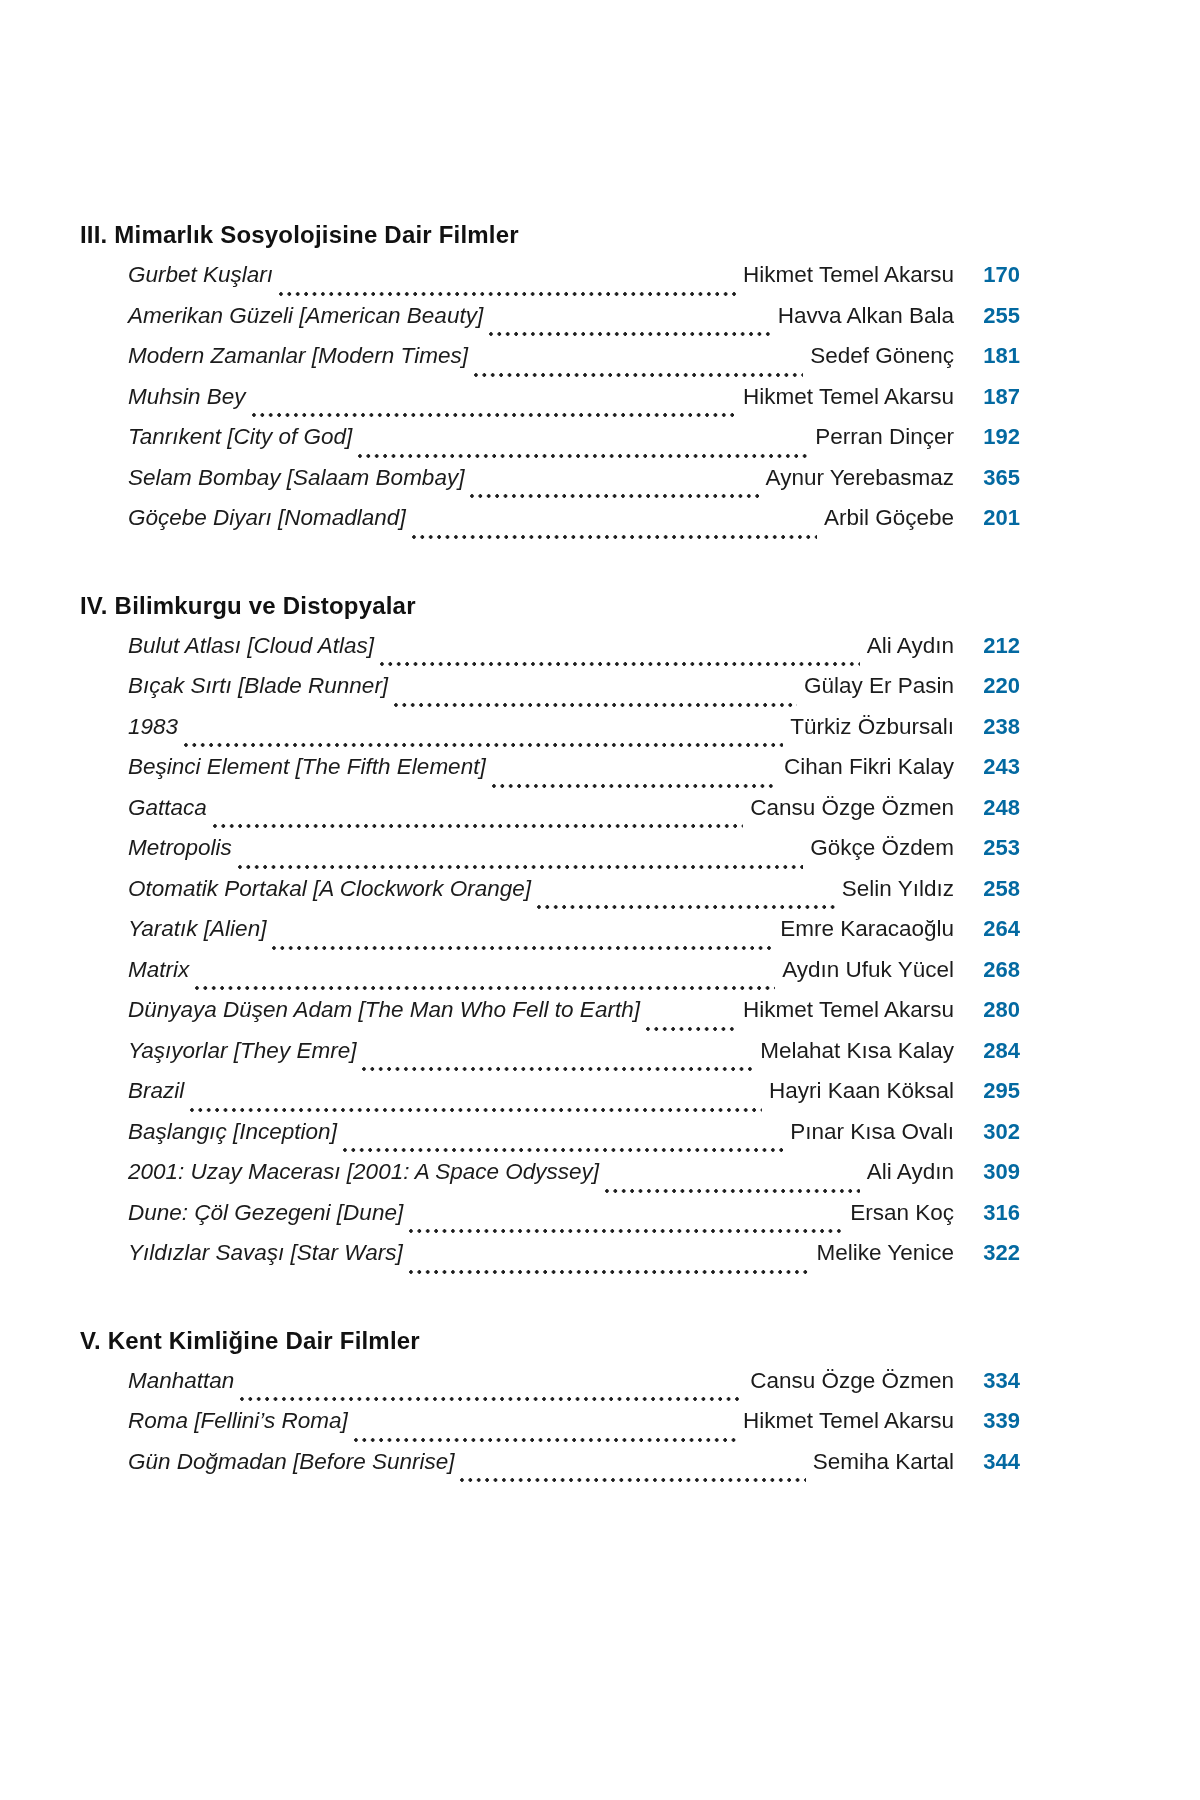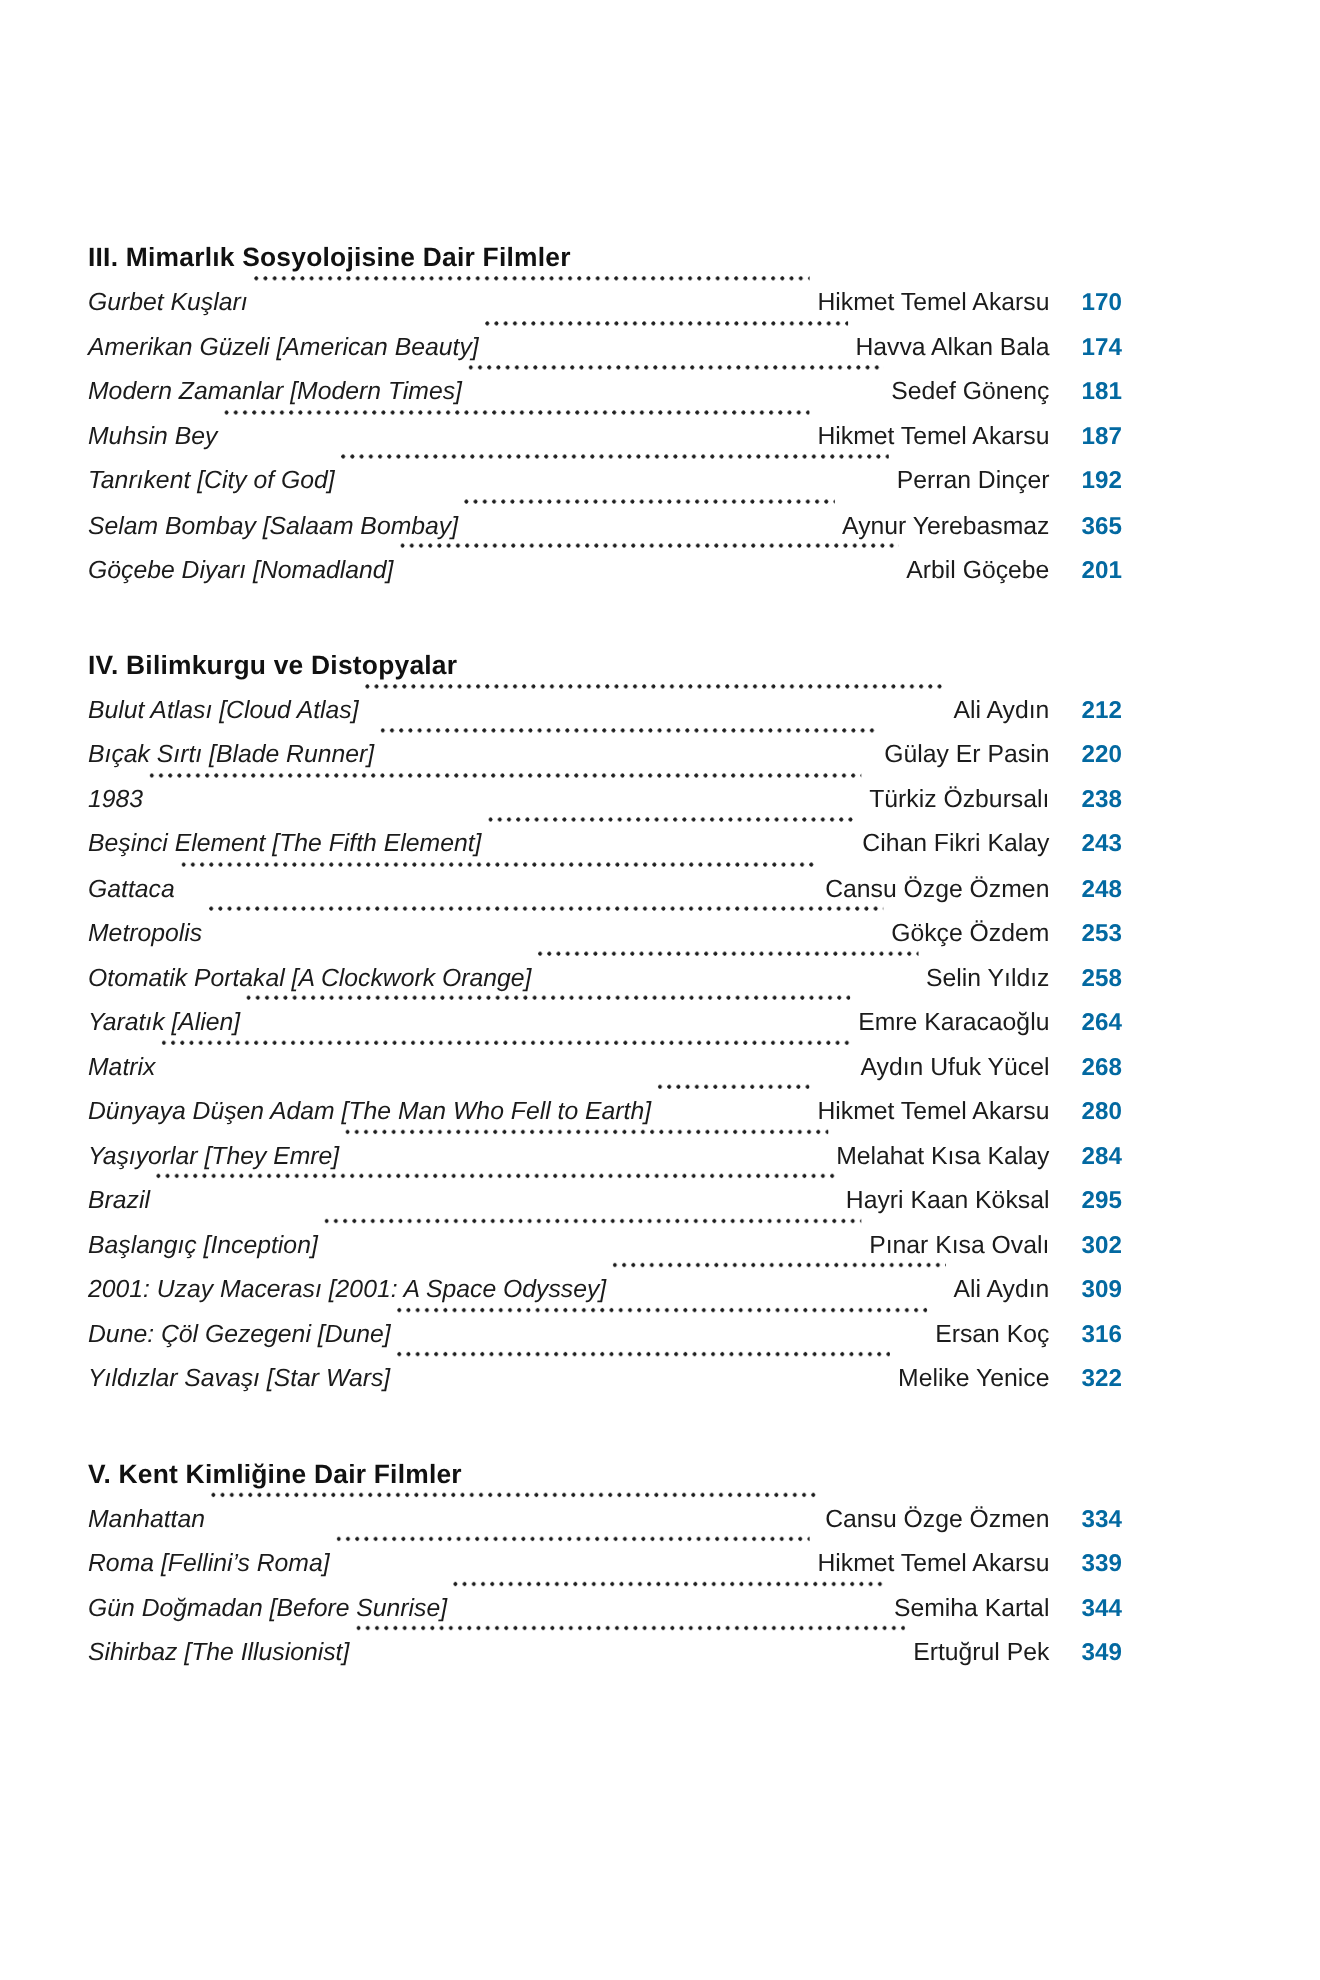--- a/index.html
+++ b/index.html
@@ -24,24 +24,25 @@
   .section + .section { margin-top: 46px; }
   .section-heading {
     font-size: 24px;
     line-height: 41px;
     font-weight: bold;
     color: #111;
     letter-spacing: 0.2px;
   }
   .row {
     display: flex;
-    align-items: flex-start;
+    align-items: flex-end;
     line-height: 40.5px;
     font-size: 22.5px;
     white-space: nowrap;
+    margin-left: 48px;
   }
   .title {
     flex: 0 0 auto;
     font-style: italic;
     padding-right: 2px;
   }
   .dots {
     flex: 1 1 auto;
     min-width: 14px;
     position: relative;
@@ -83,21 +84,21 @@
     <span class="title">Gurbet Kuşları</span>
     <span class="dots"></span>
     <span class="author">Hikmet Temel Akarsu</span>
     <span class="pageno">170</span>
   </div>
 
   <div class="row">
     <span class="title">Amerikan Güzeli [American Beauty]</span>
     <span class="dots"></span>
     <span class="author">Havva Alkan Bala</span>
-    <span class="pageno">174</span>
+    <span class="pageno">255</span>
   </div>
 
   <div class="row">
     <span class="title">Modern Zamanlar [Modern Times]</span>
     <span class="dots"></span>
     <span class="author">Sedef Gönenç</span>
     <span class="pageno">181</span>
   </div>
 
   <div class="row">
@@ -264,22 +265,16 @@
     <span class="pageno">339</span>
   </div>
 
   <div class="row">
     <span class="title">Gün Doğmadan [Before Sunrise]</span>
     <span class="dots"></span>
     <span class="author">Semiha Kartal</span>
     <span class="pageno">344</span>
   </div>
 
-  <div class="row">
-    <span class="title">Sihirbaz [The Illusionist]</span>
-    <span class="dots"></span>
-    <span class="author">Ertuğrul Pek</span>
-    <span class="pageno">349</span>
-  </div>
 </div>
   </section>
 </main>
 </div>
 
 </body></html>

